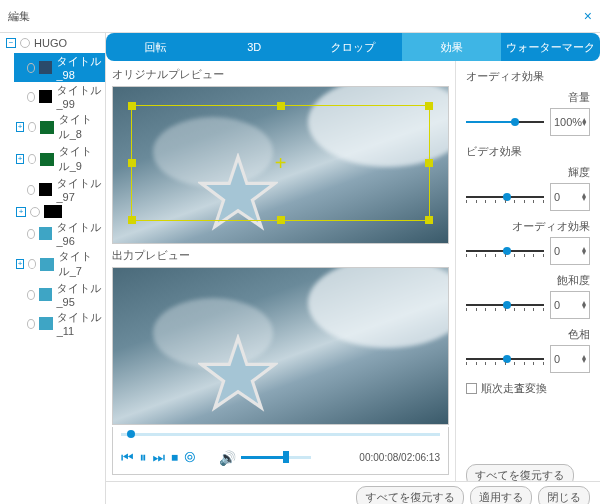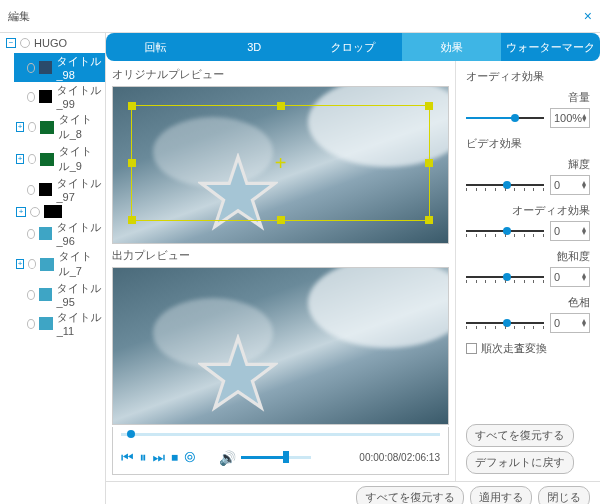--- a/index.html
+++ b/index.html
@@ -46,21 +46,21 @@
 .sect-h{margin-bottom:6px;}
 .ctrl{margin-bottom:8px;}
 .ctrl .name{margin-left:6px;margin-bottom:3px;text-align:right;}
 .slrow{display:flex;align-items:center;gap:6px;}
 .slider{flex:1;height:12px;position:relative;}
 .sltrk{position:absolute;top:5px;left:0;right:0;height:2px;background:#333;}
 .slfill{position:absolute;top:5px;left:0;height:2px;background:#0a8fd5;width:50%;}
 .sldot{position:absolute;width:8px;height:8px;background:#0a8fd5;border-radius:50%;top:2px;left:48%;}
 .ticks{position:absolute;left:0;right:0;top:9px;display:flex;justify-content:space-between;}
 .ticks span{width:1px;height:3px;background:#666;}
-.numbox{width:40px;height:20px;border:1px solid #bbb;display:flex;align-items:center;padding:0 3px;}
+.numbox{width:40px;height:28px;border:1px solid #bbb;display:flex;align-items:center;padding:0 3px;}
 .numbox .spin{margin-left:auto;font-size:8px;line-height:4px;color:#666;}
 .chk{display:flex;align-items:center;gap:4px;margin-top:4px;}
 .chk .b{width:11px;height:11px;border:1px solid #999;}
 .footer{height:32px;border-top:1px solid #ddd;display:flex;align-items:center;justify-content:flex-end;padding:0 10px;gap:6px;}
 .btn{border:1px solid #bbb;background:#f5f5f5;padding:3px 8px;color:#555;cursor:pointer;border-radius:10px;}
 .cloud{position:absolute;border-radius:50%;background:rgba(240,245,248,0.7);filter:blur(2px);}
 </style>
 </head>
 <body>
 

